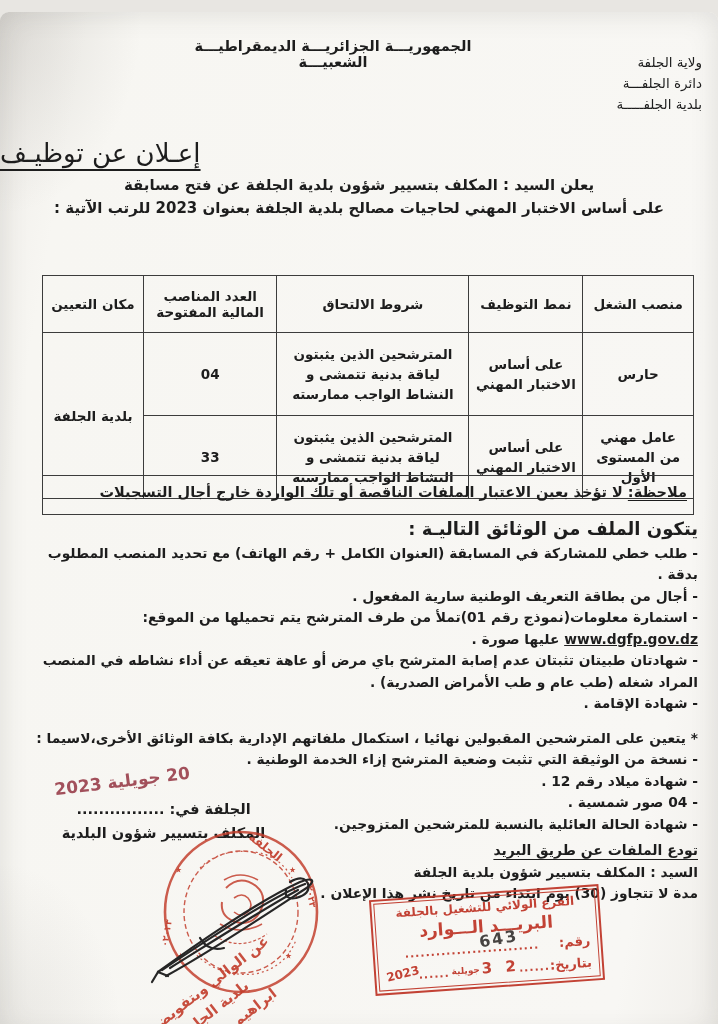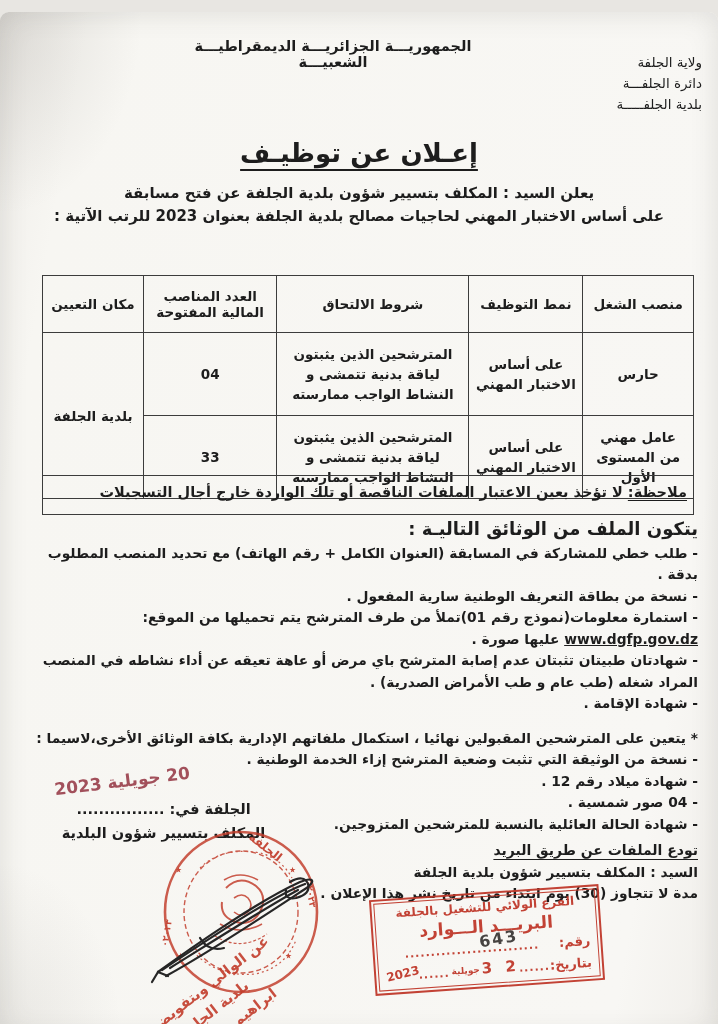--- a/index.html
+++ b/index.html
@@ -19,24 +19,24 @@
     color:#1d1d1d;
     overflow:hidden;
     border-radius:9px;
   }
   
   .republic{position:absolute;top:26px;left:168px;width:330px;text-align:center;
     font-size:14.5px;font-weight:700;}
   .admin-block{position:absolute;top:40px;right:16px;text-align:right;
     font-size:13.5px;font-weight:400;line-height:21px;}
   
-  .doc-title{position:absolute;top:126px;left:0;width:100%;text-align:center;
-    font-size:26px;font-weight:700;}
+  .doc-title{position:absolute;top:126px;left:0;width:100%;text-align:left;
+    font-size:26px;font-weight:400;}
   .doc-title span{text-decoration:underline;text-underline-offset:7px;text-decoration-thickness:2.2px;}
-  .intro{position:absolute;top:170px;left:0;width:100%;text-align:center;
+  .intro{position:absolute;top:162px;left:0;width:100%;text-align:center;
     font-size:15px;font-weight:700;line-height:23px;}
   
   .jobs-table{position:absolute;top:263px;right:24px;width:652px;border-collapse:collapse;
     font-size:13.5px;font-weight:700;text-align:center;}
   .jobs-table th,.jobs-table td{border:1.6px solid #3c3c3c;padding:4px 6px;vertical-align:middle;}
   .jobs-table th{height:48px;font-weight:700;}
   .jobs-table td{height:74px;line-height:20px;}
   .note-row{position:absolute;top:463px;right:24px;width:638px;border:1.6px solid #3c3c3c;
     padding:8px 6px 14px 6px;text-align:right;font-size:14.5px;font-weight:700;}
   .note-row .lbl{text-decoration:underline;text-underline-offset:3px;}
@@ -118,21 +118,21 @@
     </tr>
   </tbody>
     </table>
   <div class="note-row">
     <span class="lbl">ملاحظة:</span><span> لا تؤخذ بعين الاعتبار الملفات الناقصة أو تلك الواردة خارج أجال التسجيلات</span>
   </div>
 
   <div class="sections">
     <div class="sec-heading">يتكون الملف من الوثائق التاليـة :</div>
     <div>- طلب خطي للمشاركة في المسابقة (العنوان الكامل + رقم الهاتف) مع تحديد المنصب المطلوب بدقة .</div>
-    <div>- نسخة من بطاقة التعريف الوطنية سارية المفعول .</div>
+    <div>- أجال من بطاقة التعريف الوطنية سارية المفعول .</div>
     <div><span>- استمارة معلومات(نموذج رقم 01)تملأ من طرف المترشح يتم تحميلها من الموقع: </span><span class="url">www.dgfp.gov.dz</span><span> عليها صورة .</span></div>
     <div>- شهادتان طبيتان تثبتان عدم إصابة المترشح باي مرض أو عاهة تعيقه عن أداء نشاطه في المنصب المراد شغله (طب عام و طب الأمراض الصدرية) .</div>
     <div>- شهادة الإقامة .</div>
 
     <div class="gap1"></div>
 
     <div>* يتعين على المترشحين المقبولين نهائيا ، استكمال ملفاتهم الإدارية بكافة الوثائق الأخرى،لاسيما :</div>
     <div>- نسخة من الوثيقة التي تثبت وضعية المترشح إزاء الخدمة الوطنية .</div>
     <div>- شهادة ميلاد رقم 12 .</div>
     <div>- 04 صور شمسية .</div>

